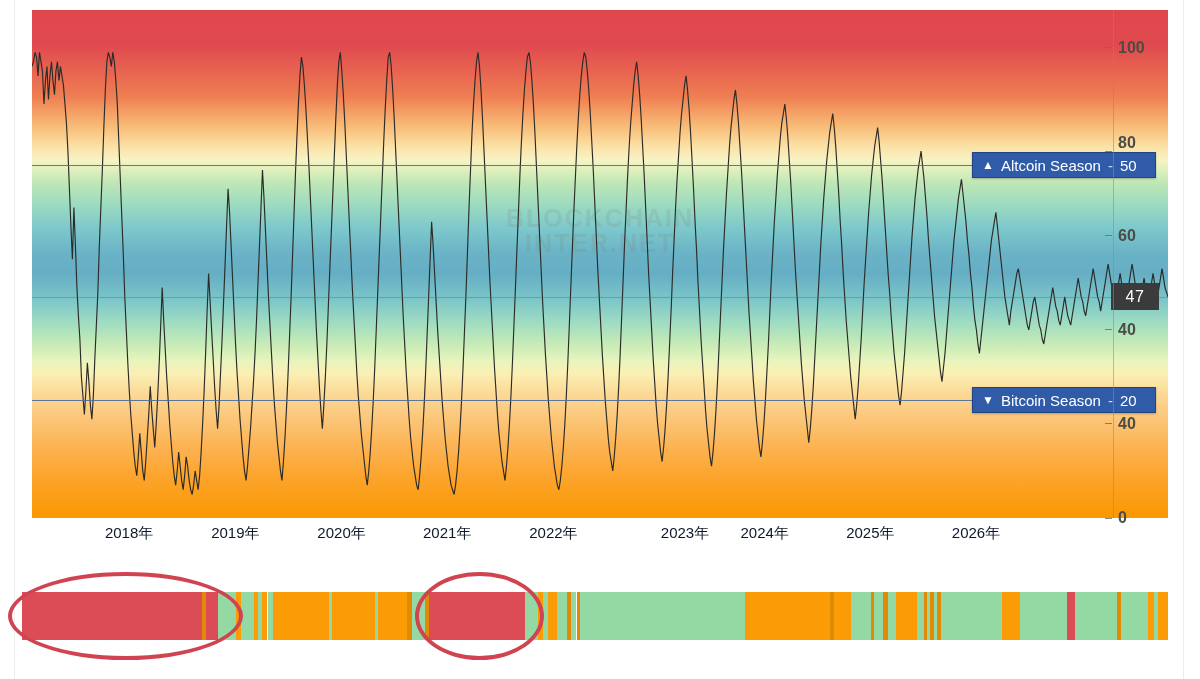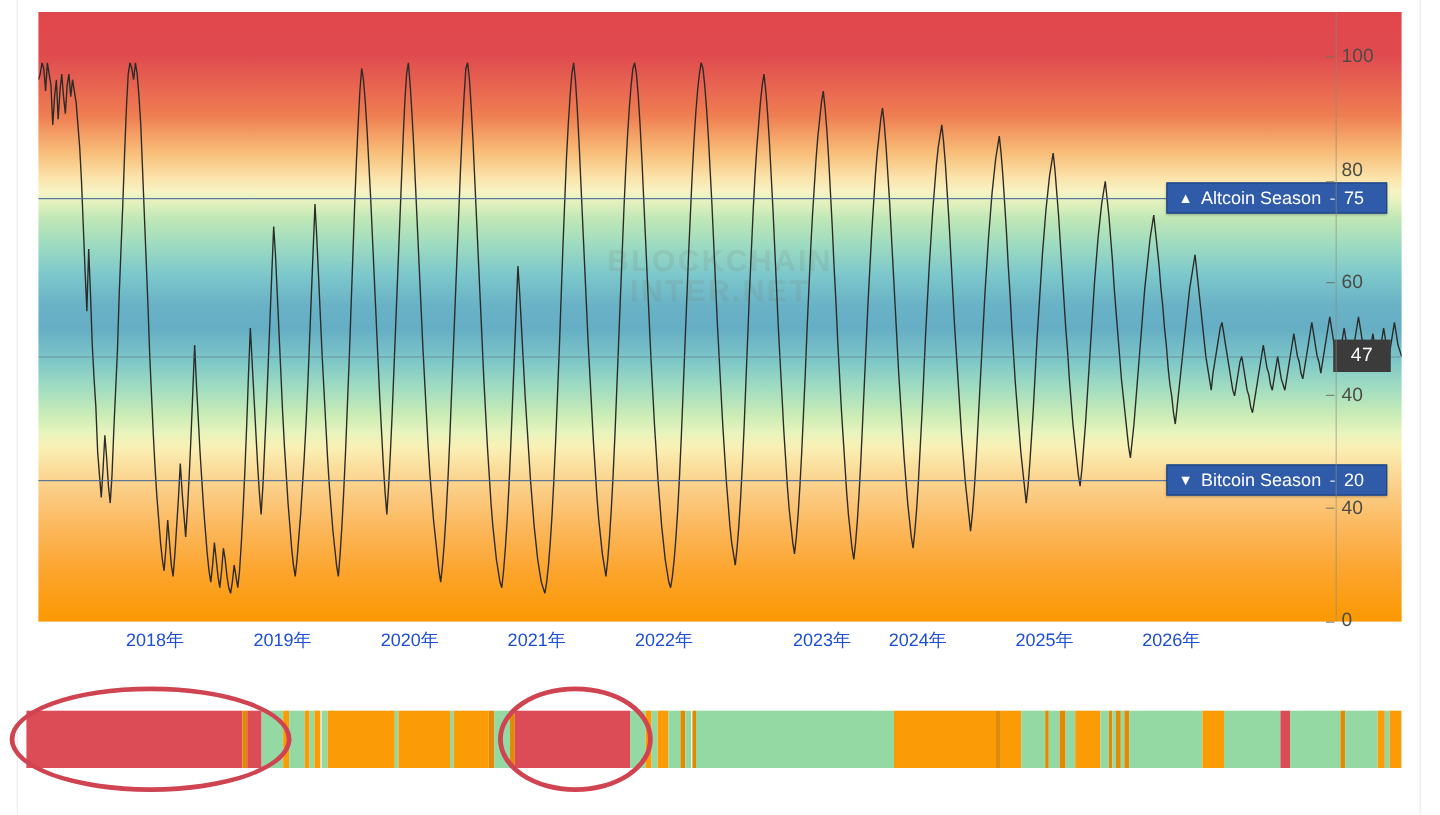--- a/index.html
+++ b/index.html
@@ -79,20 +79,21 @@
     color: rgba(120,130,110,0.17);
   }
 
   
   #y-axis {
     position: absolute;
     left: 1105px;
     top: 10px;
     width: 95px;
     height: 508px;
+    font-weight: bold;
   }
   .y-axis-line {
     position: absolute;
     left: 8px;
     top: 0;
     width: 1px;
     height: 508px;
     background: rgba(140,140,120,0.55);
   }
   .y-tick {
@@ -166,21 +167,21 @@
     left: 32px;
     top: 524px;
     width: 1136px;
     height: 34px;
   }
   .x-label {
     position: absolute;
     top: 0;
     transform: translateX(-50%);
     font-size: 15px;
-    color: #1d4ed8;
+    color: #0f172a;
     white-space: nowrap;
     font-family: "Liberation Sans", sans-serif;
   }
 
   
   #navigator {
     position: absolute;
     left: 15px;
     top: 592px;
     width: 1153px;
@@ -237,21 +238,21 @@
 
     <div class="threshold-line" id="line-altcoin" style="top: 155.222px; left: 0px; width: 1081px;"></div>
     <div class="threshold-line" id="line-bitcoin" style="top: 390.407px; left: 0px; width: 1081px;"></div>
     <div class="current-line" id="line-current" style="top: 286.926px; left: 0px; width: 1136px;"></div>
   </div>
 
   <div class="badge" id="badge-altcoin" style="top: 152.222px; left: 972px; width: 184px;">
     <span class="tri">▲</span>
     <span>Altcoin Season</span>
     <span class="dash">-</span>
-    <span class="val">75</span>
+    <span class="val">50</span>
   </div>
 
   <div class="badge" id="badge-bitcoin" style="top: 387.407px; left: 972px; width: 184px;">
     <span class="tri">▼</span>
     <span>Bitcoin Season</span>
     <span class="dash">-</span>
     <span class="val">20</span>
   </div>
 
   <div id="badge-current" style="top: 283.426px; left: 1111px; width: 48px;">47</div>

